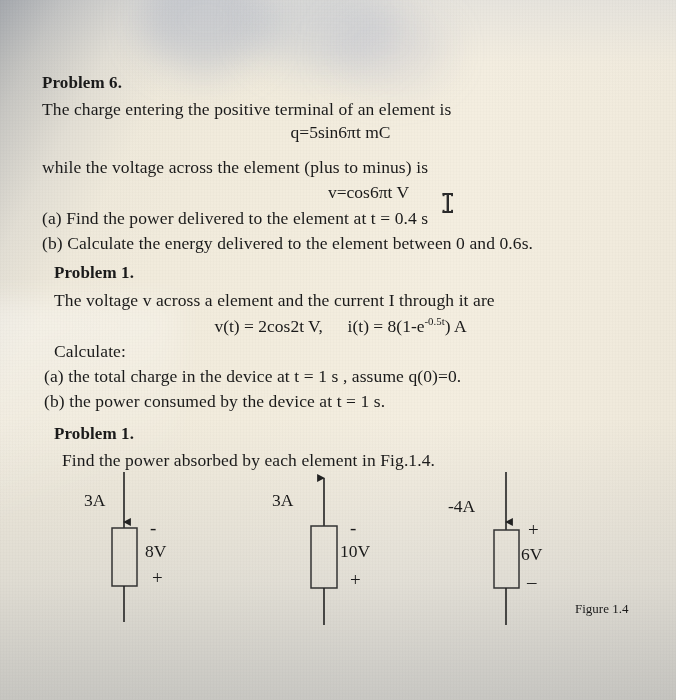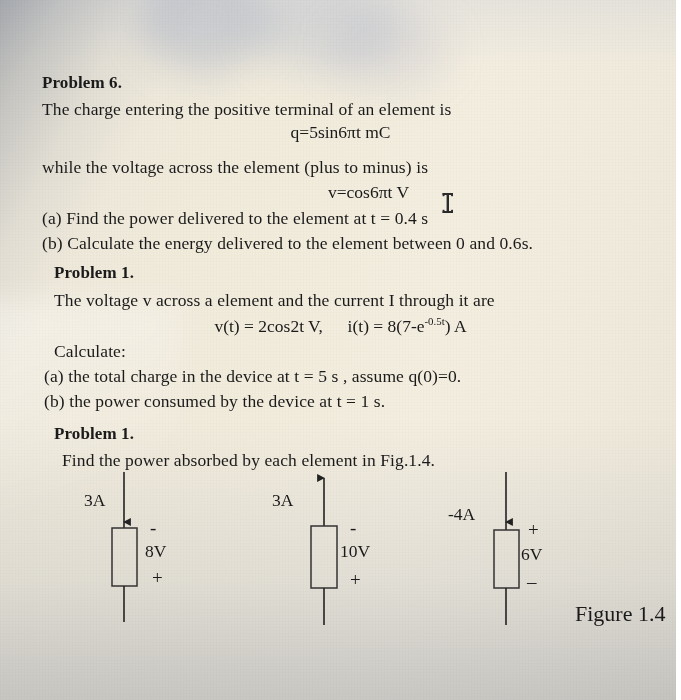--- a/index.html
+++ b/index.html
@@ -130,21 +130,21 @@
 
   
   #cursor {
     position: absolute;
     z-index: 20;
     pointer-events: none;
   }
 
   .fig-caption {
     position: absolute;
-    font-size: 22px;
+    font-size: 13px;
     white-space: nowrap;
   }
 </style>
 </head>
 <body>
 
 <div id="page">
 
   <div class="photo-blob blob-a"></div>
   <div class="photo-blob blob-b"></div>
@@ -167,26 +167,26 @@
 
     <div class="line" style="left:42px; top:233px;">(b) Calculate the energy delivered to the element between 0 and 0.6s.</div>
 
     <div class="prob-head" style="left:54px; top:263px;">Problem 1.</div>
 
     <div class="line" style="left:54px; top:290px;">The voltage v across a element and the current I through it are</div>
 
     <div class="centered" style="left:0; top:316px; width:681px;">
       <span>v(t) = 2cos2t  V,</span>
       <span style="display:inline-block;width:16px;"></span>
-      <span><span>i(t) = 8(7-e</span><sup>-0.5t</sup><span>) A</span></span>
+      <span><span>i(t) = 8(1-e</span><sup>-0.5t</sup><span>) A</span></span>
     </div>
 
     <div class="line" style="left:54px; top:341px;">Calculate:</div>
 
-    <div class="line" style="left:44px; top:366px;">(a) the total charge in the device at t = 5 s ,  assume q(0)=0.</div>
+    <div class="line" style="left:44px; top:366px;">(a) the total charge in the device at t = 1 s ,  assume q(0)=0.</div>
 
     <div class="line" style="left:44px; top:391px;">(b) the power consumed by the device at t = 1 s.</div>
 
     <div class="prob-head" style="left:54px; top:424px;">Problem 1.</div>
 
     <div class="line" style="left:62px; top:450px;">Find the power absorbed by each element in Fig.1.4.</div>
 
     <div id="figure">
 
       <svg width="681" height="170" viewBox="0 0 681 170">
@@ -227,21 +227,21 @@
       <div class="volt-label" style="left:145px; top:71px;">8V</div>
       <div class="sign" style="left:152px; top:98px;">+</div>
 
       
       <div class="elem-label" style="left:272px; top:20px;">3A</div>
       <div class="sign" style="left:350px; top:48px;">-</div>
       <div class="volt-label" style="left:340px; top:71px;">10V</div>
       <div class="sign" style="left:350px; top:100px;">+</div>
 
       
-      <div class="elem-label" style="left:448px; top:34px;">-4A</div>
+      <div class="elem-label" style="left:448px; top:26px;">-4A</div>
       <div class="sign" style="left:528px; top:50px;">+</div>
       <div class="volt-label" style="left:521px; top:74px;">6V</div>
       <div class="sign" style="left:527px; top:102px;">–</div>
 
       
       <div class="fig-caption" style="left:575px; top:131px;">Figure 1.4</div>
     </div>
 
     <svg id="cursor" width="16" height="24" viewBox="0 0 16 24" style="left: 440px; top: 191px;">
       <g fill="#2b2b2b">

